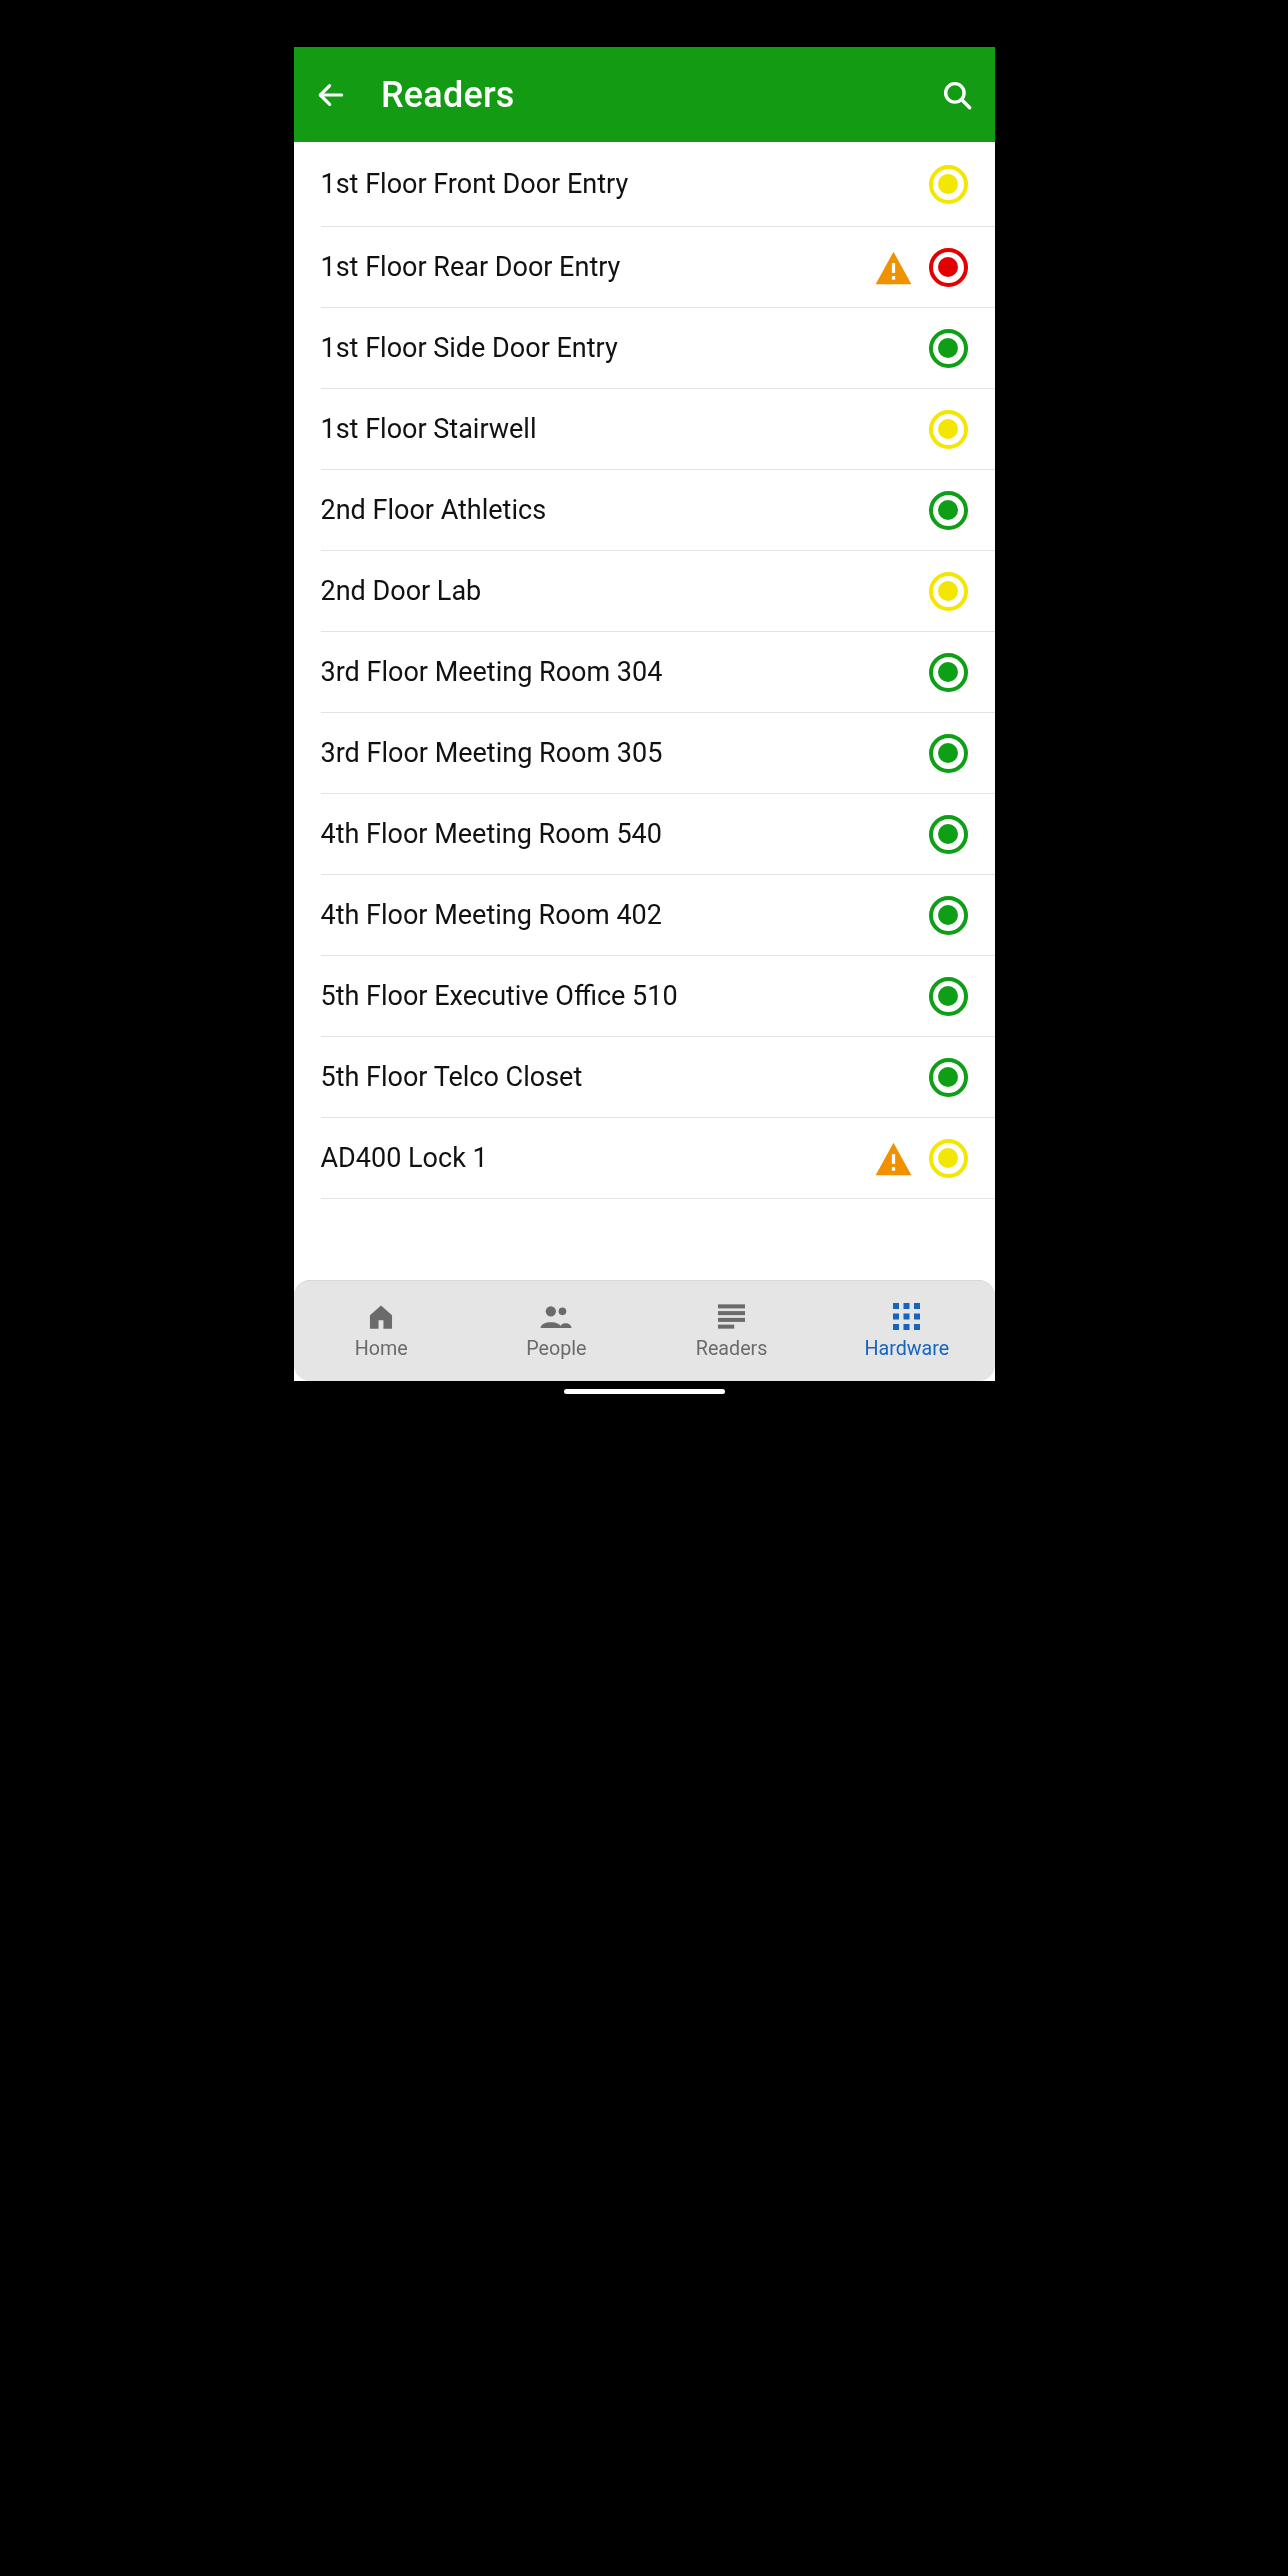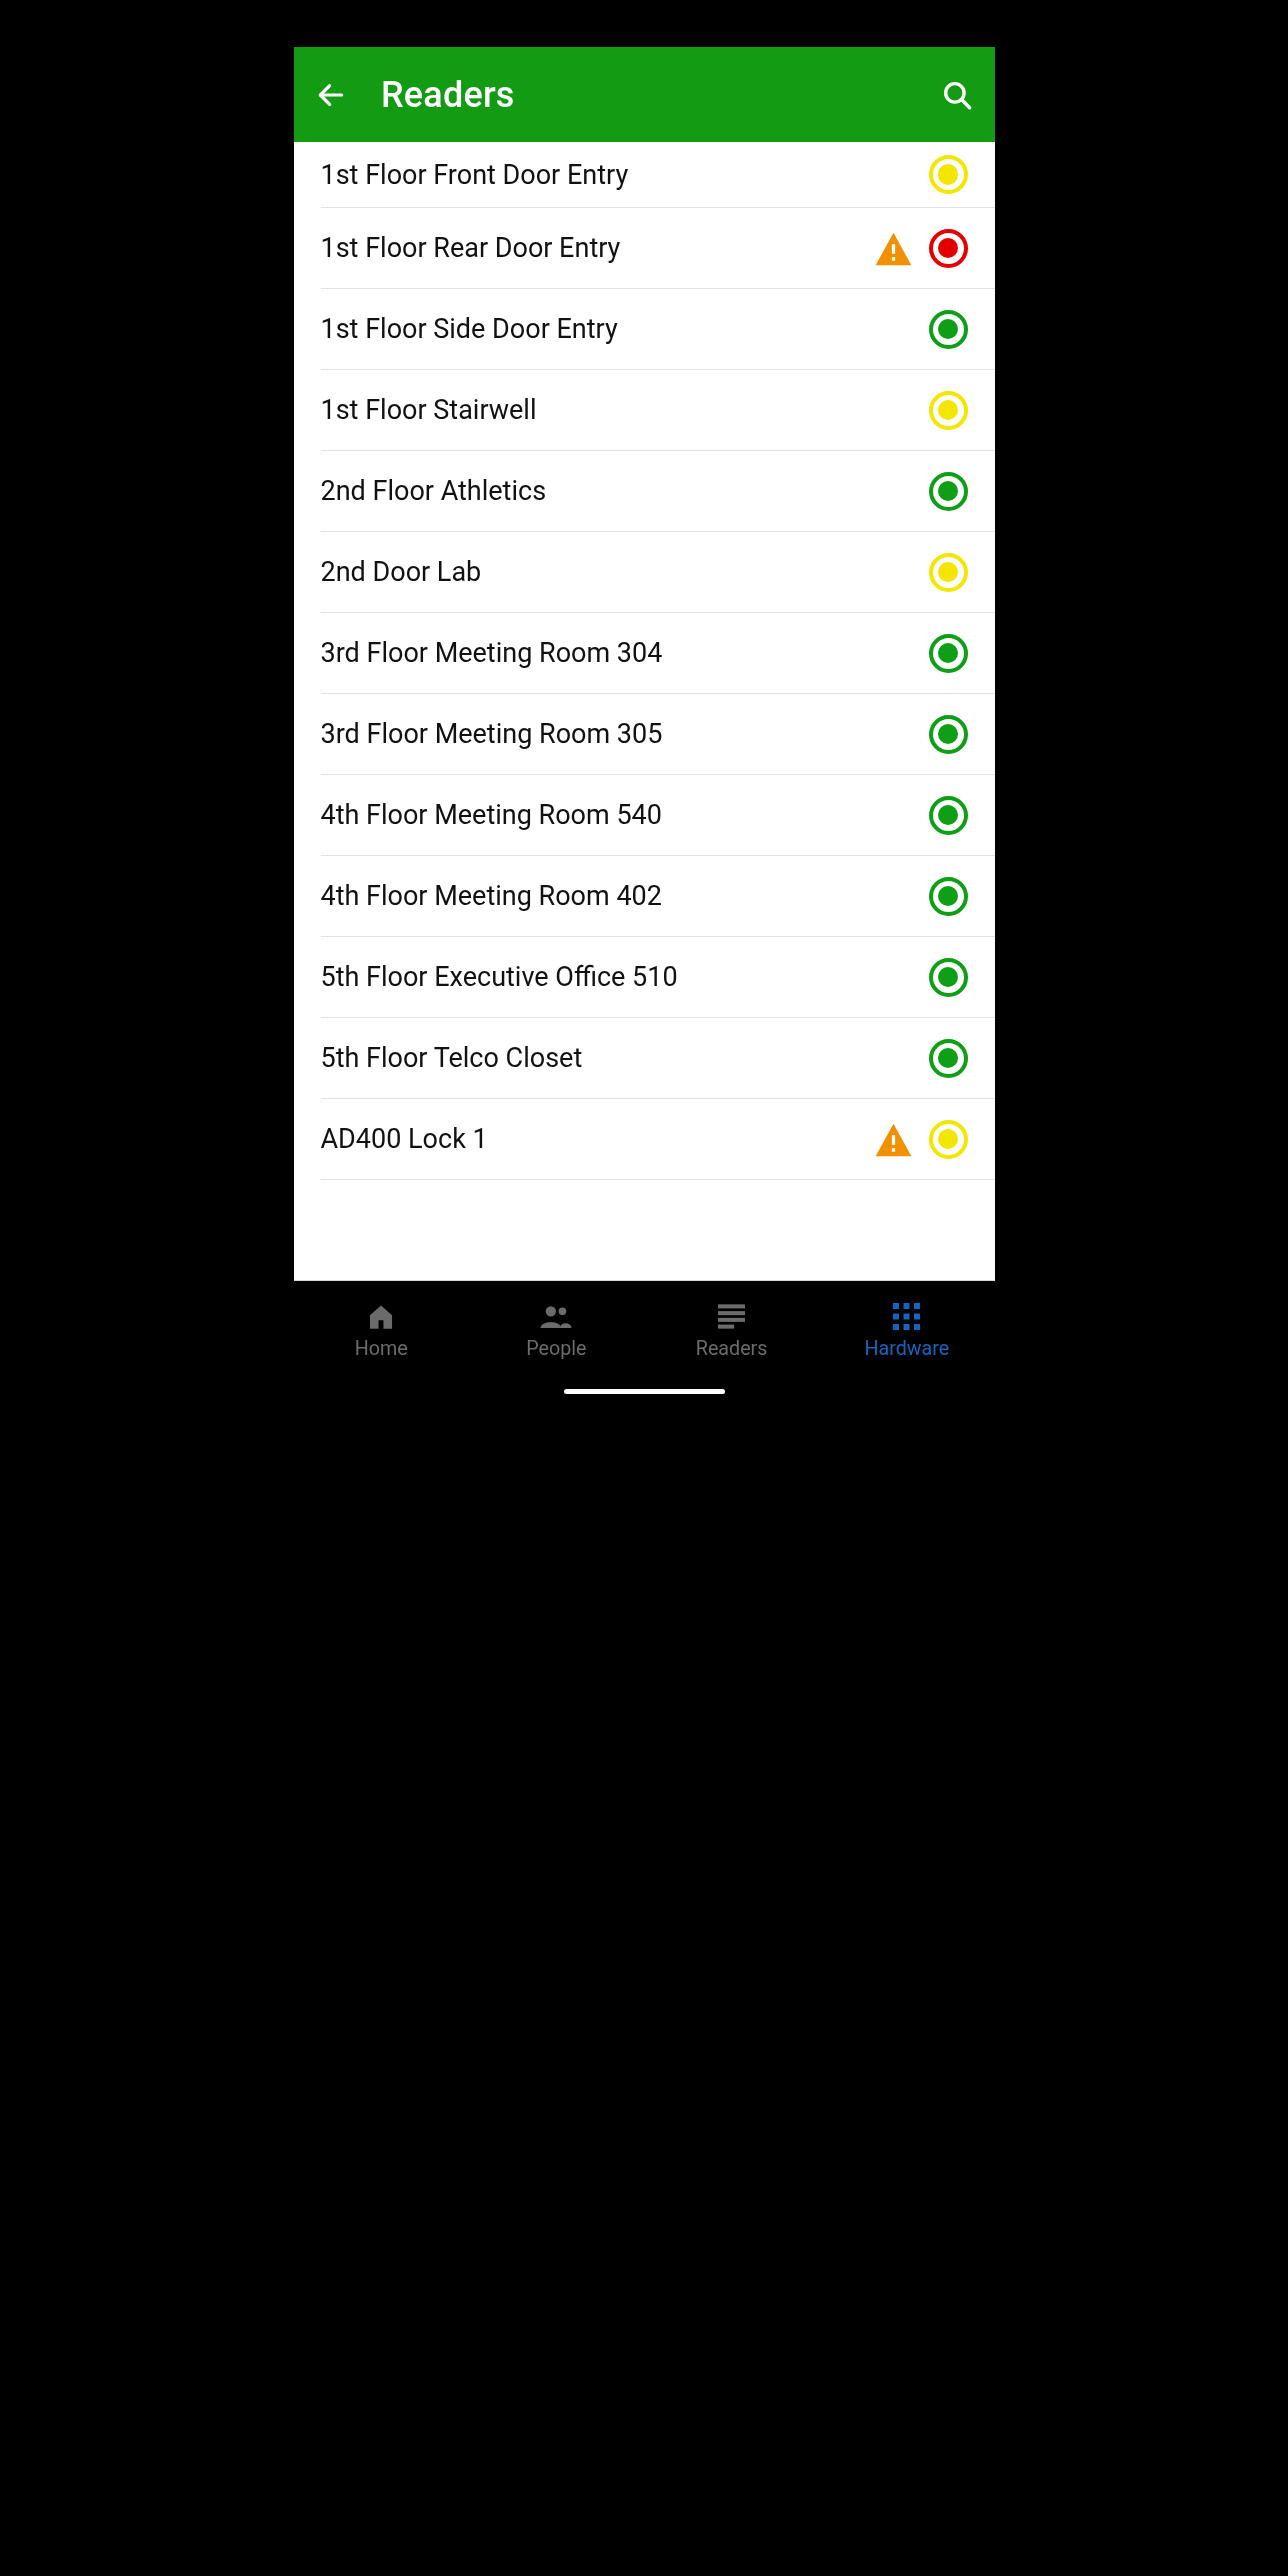--- a/index.html
+++ b/index.html
@@ -52,21 +52,21 @@
   }
   .row {
     display: flex;
     align-items: center;
     height: 81px;
     padding: 0 27px;
     margin-left: 27px;
     border-bottom: 0.9px solid #e3e3e3;
     padding-left: 0;
   }
-  .row:first-child { height: 66px; }
+  .row:first-child { height: 85px; }
   .row .label {
     flex: 1;
     font-size: 27px;
     color: #111;
     font-weight: 400;
   }
   .row .icons {
     display: flex;
     align-items: center;
     gap: 16px;
@@ -102,24 +102,25 @@
     border: 4.5px solid #e30000;
   }
   .status-red::after {
     content: "";
     position: absolute; inset: 5.4px;
     border-radius: 50%;
     background: #e30000;
   }
   .bottom-nav {
     height: 101px;
-    background: #000000;
+    background: #e5e5e5;
     border-top: 0.9px solid #d8d8d8;
     display: flex;
     flex: 0 0 auto;
+    border-radius: 16px;
   }
   .bottom-nav .tab {
     flex: 1;
     display: flex;
     flex-direction: column;
     align-items: center;
     justify-content: center;
     gap: 5.4px;
     color: #6b6b6b;
     cursor: pointer;

